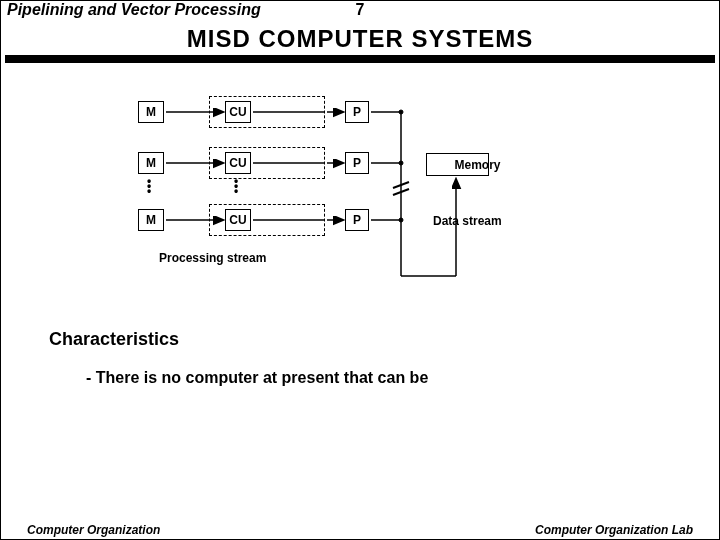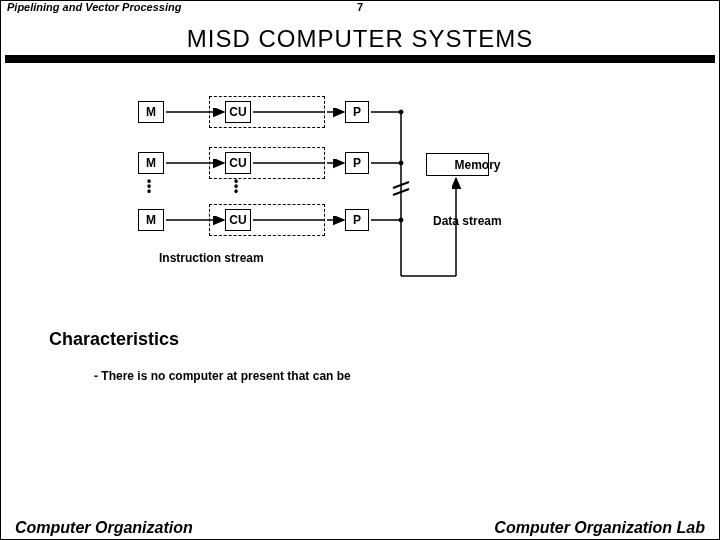--- a/index.html
+++ b/index.html
@@ -16,46 +16,46 @@
     background: #fff;
   }
   .hdr {
     position: absolute;
     top: 0; left: 0; right: 0;
     height: 18px;
     display: flex;
     justify-content: space-between;
     font-style: italic;
     font-weight: bold;
-    font-size: 11px;
+    font-size: 16px;
     padding: 0 6px;
   }
   .hdr .pg { position:absolute; left:50%; transform:translateX(-50%); font-style:normal; font-weight:bold; }
   .title {
     position: absolute;
     top: 24px; left: 0; right: 0;
     text-align: center;
-    font-weight: normal;
+    font-weight: bold;
     font-size: 24px;
     letter-spacing: 1px;
   }
   .bar {
     position: absolute;
     top: 54px; left: 4px; right: 4px; height: 8px;
     background: #000;
   }
   .ftr {
     position: absolute;
     bottom: 2px; left: 0; right: 0;
     display: flex;
     justify-content: space-between;
     font-style: italic;
     font-weight: bold;
-    font-size: 16px;
-    padding: 0 14px;
+    font-size: 12px;
+    padding: 0 26px;
   }
   .diagram {
     position: absolute;
     top: 80px; left: 0; right: 0; height: 220px;
   }
   .box {
     position: absolute;
     border: 1.5px solid #000;
     background: #fff;
     font-size: 12px;
@@ -88,23 +88,22 @@
     position: absolute;
     left: 48px;
     font-weight: bold;
     text-align: center;
   }
   .section.h { font-size: 18px; }
   .bullet {
     position: absolute;
     left: 85px;
     font-weight: bold;
-    font-size: 12px;
+    font-size: 16px;
     width: 500px;
-    margin-left: 8px;
   }
   .bullet .cont { display:block; padding-left: 38px; }
 </style>
 </head>
 <body>
 
 <div class="slide">
 
   <div class="hdr">
     <span>Pipelining and Vector Processing</span>
@@ -130,21 +129,21 @@
     <div class="dots" style="left:233px; top:98px;">•<br>•<br>•</div>
 
     <div class="box" style="left:137px; top:128px; width:26px; height:22px;">M</div>
     <div class="dash" style="left:208px; top:123px; width:116px; height:32px;"></div>
     <div class="box" style="left:224px; top:128px; width:26px; height:22px;">CU</div>
     <div class="box" style="left:344px; top:128px; width:24px; height:22px;">P</div>
 
     <div class="box" style="left:425px; top:72px; width:63px; height:23px;padding-left:40px;">Memory</div>
 
     <div class="lbl" style="left:432px; top:133px;">Data stream</div>
-    <div class="lbl" style="left:158px; top:170px;">Instruction stream</div>
+    <div class="lbl" style="left:158px; top:170px;">Processing stream</div>
 
     <svg class="arrow" style="left:0; top:0;" width="720" height="220">
       <defs>
         <marker id="ah" markerWidth="8" markerHeight="8" refX="6" refY="3" orient="auto">
           <path d="M0,0 L7,3 L0,6 Z" fill="#000"></path>
         </marker>
       </defs>
 
       <line x1="165" y1="31" x2="221" y2="31" stroke-width="1.5" marker-end="url(#ah)"></line>
       <line x1="165" y1="82" x2="221" y2="82" stroke-width="1.5" marker-end="url(#ah)"></line>

